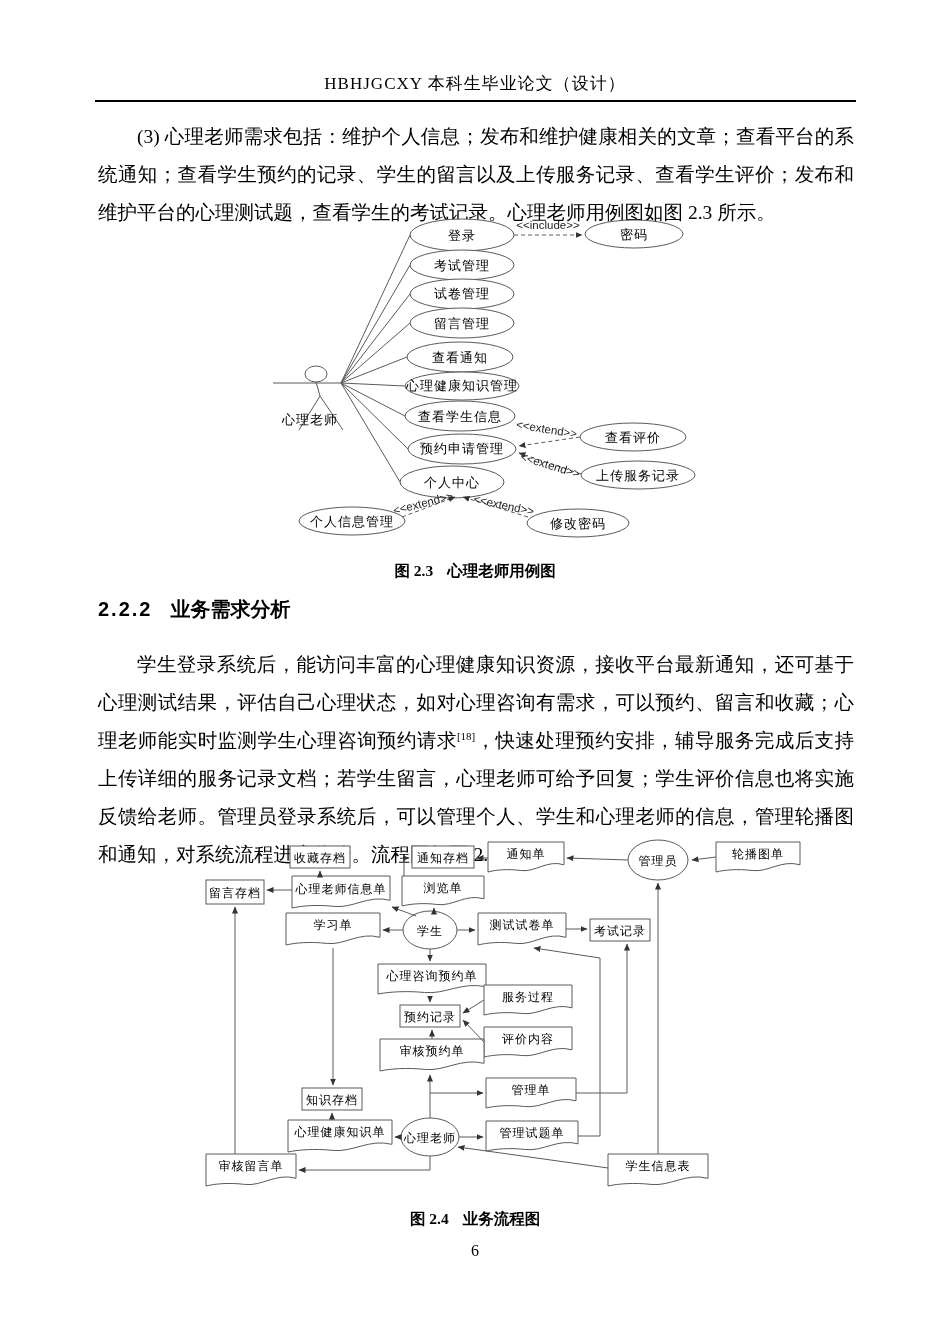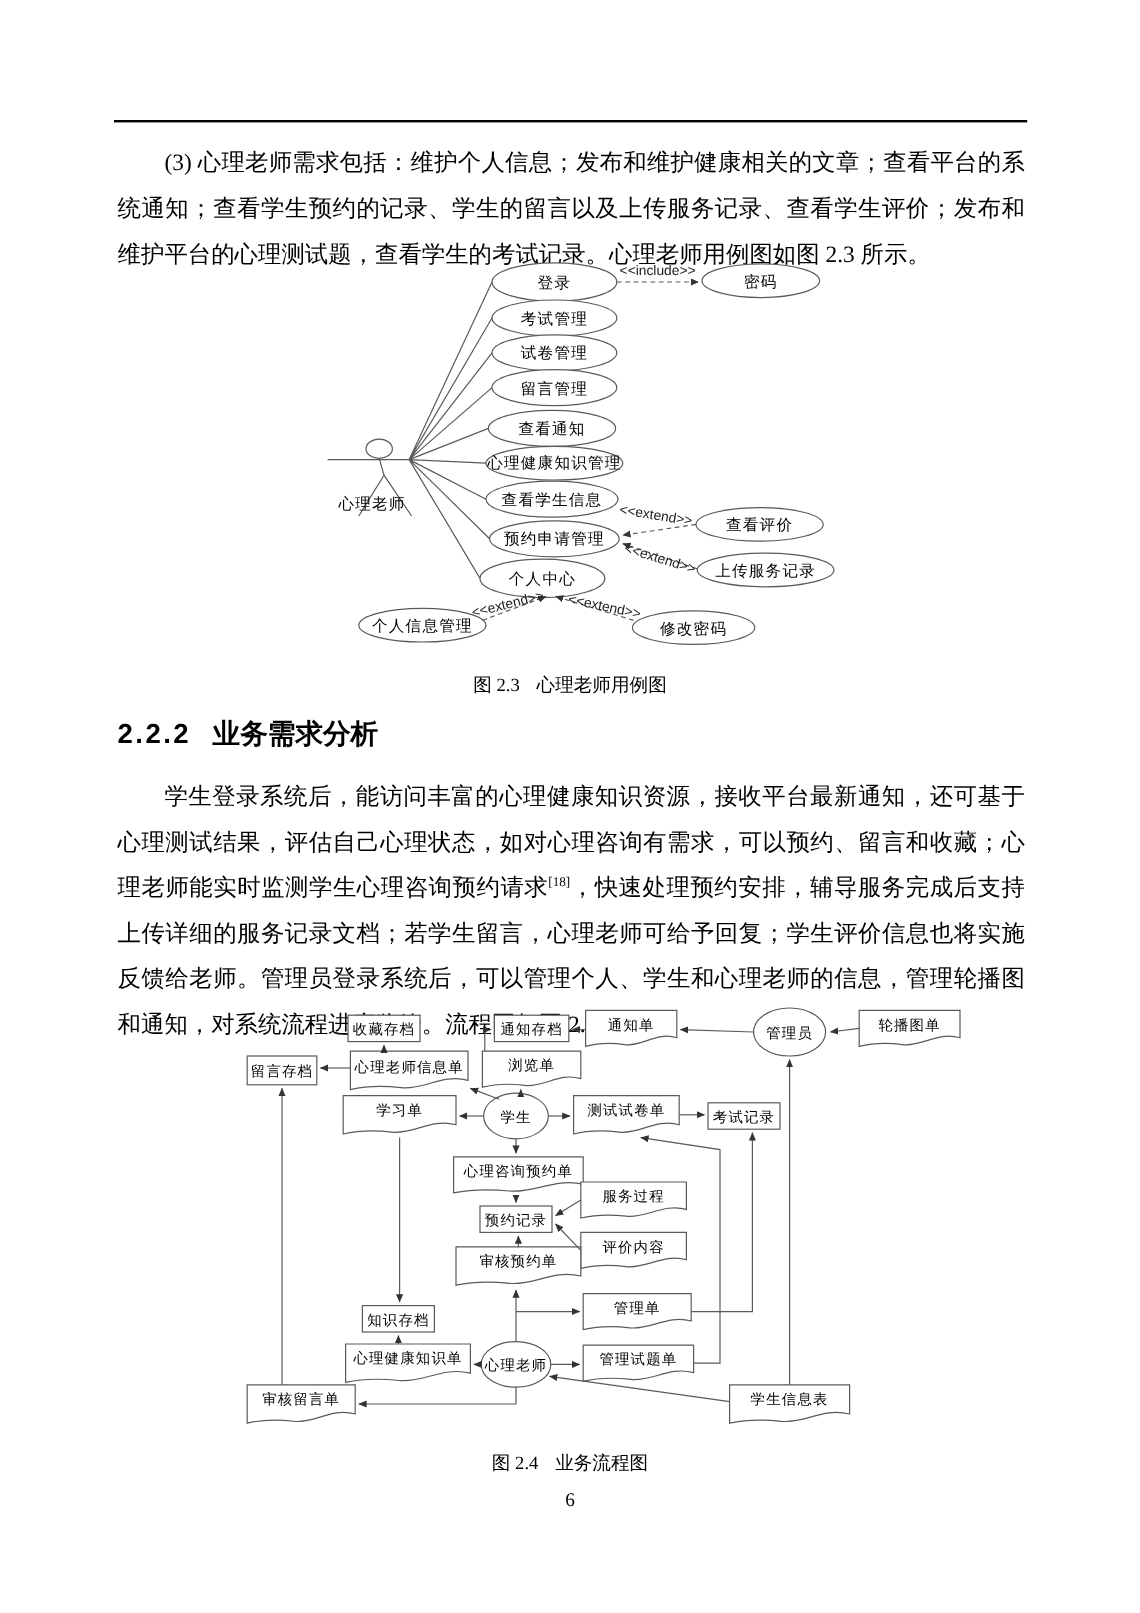--- a/index.html
+++ b/index.html
@@ -19,29 +19,29 @@
   .para {
     position:absolute; left:98px; width:756px;
     font-size:19.5px; line-height:38px; text-align:justify;
     text-indent:39px; margin:0;
   }
   .p1 { top:118px; }
   .p2 { top:646px; }
   .para sup { font-size:11px; line-height:0; }
   .caption {
     position:absolute; left:0; width:100%; text-align:center;
-    font-size:15.5px; font-weight:normal;
+    font-size:15.5px; font-weight:bold;
   }
   .c1 { top:561px; }
   .c2 { top:1209px; }
   .caption .cap-label { margin-right:14px; }
   .heading {
     position:absolute; top:596px; left:98px;
     font-family:"Liberation Sans","DejaVu Sans",sans-serif;
-    font-weight:bold; font-size:23px;
+    font-weight:bold; font-size:20px;
   }
   .heading .sec-num { margin-right:18px; letter-spacing:2px; }
   .page-number {
     position:absolute; top:1242px; left:0; width:100%;
     text-align:center; font-size:16px;
   }
   svg.diagram { position:absolute; left:0; }
   svg.usecase { top:212px; }
   svg.flow { top:836px; }
   .dgm-shape { fill:#ffffff; stroke:#5a5a5a; stroke-width:1; }
@@ -49,20 +49,23 @@
   .dgm-dash  { fill:none; stroke:#5a5a5a; stroke-width:1; stroke-dasharray:4 3; }
   .uc-text   { font-family:"Liberation Serif","DejaVu Serif",serif; font-size:13px; letter-spacing:1px; fill:#000; text-anchor:middle; }
   .fl-text   { font-family:"Liberation Serif","DejaVu Serif",serif; font-size:12px; letter-spacing:1px; fill:#000; text-anchor:middle; }
   .stereo    { font-family:"Liberation Sans","DejaVu Sans",sans-serif; font-size:11.5px; fill:#222; text-anchor:middle; }
 </style>
 </head>
 <body>
 
 <div class="page">
 
+  <div class="header">
+    <span>HBHJGCXY 本科生毕业论文（设计）</span>
+  </div>
   <div class="header-rule"></div>
 
   <p class="para p1">(3) 心理老师需求包括：维护个人信息；发布和维护健康相关的文章；查看平台的系统通知；查看学生预约的记录、学生的留言以及上传服务记录、查看学生评价；发布和维护平台的心理测试题，查看学生的考试记录。心理老师用例图如图 2.3 所示。</p>
 
   <svg class="diagram usecase" width="950" height="342" viewBox="0 212 950 342" xmlns="http://www.w3.org/2000/svg">
     <defs>
       <marker id="arr1" markerWidth="8" markerHeight="8" refX="6.5" refY="3" orient="auto">
         <path d="M0,0 L7,3 L0,6 Z" fill="#333"></path>
       </marker>
     </defs>

